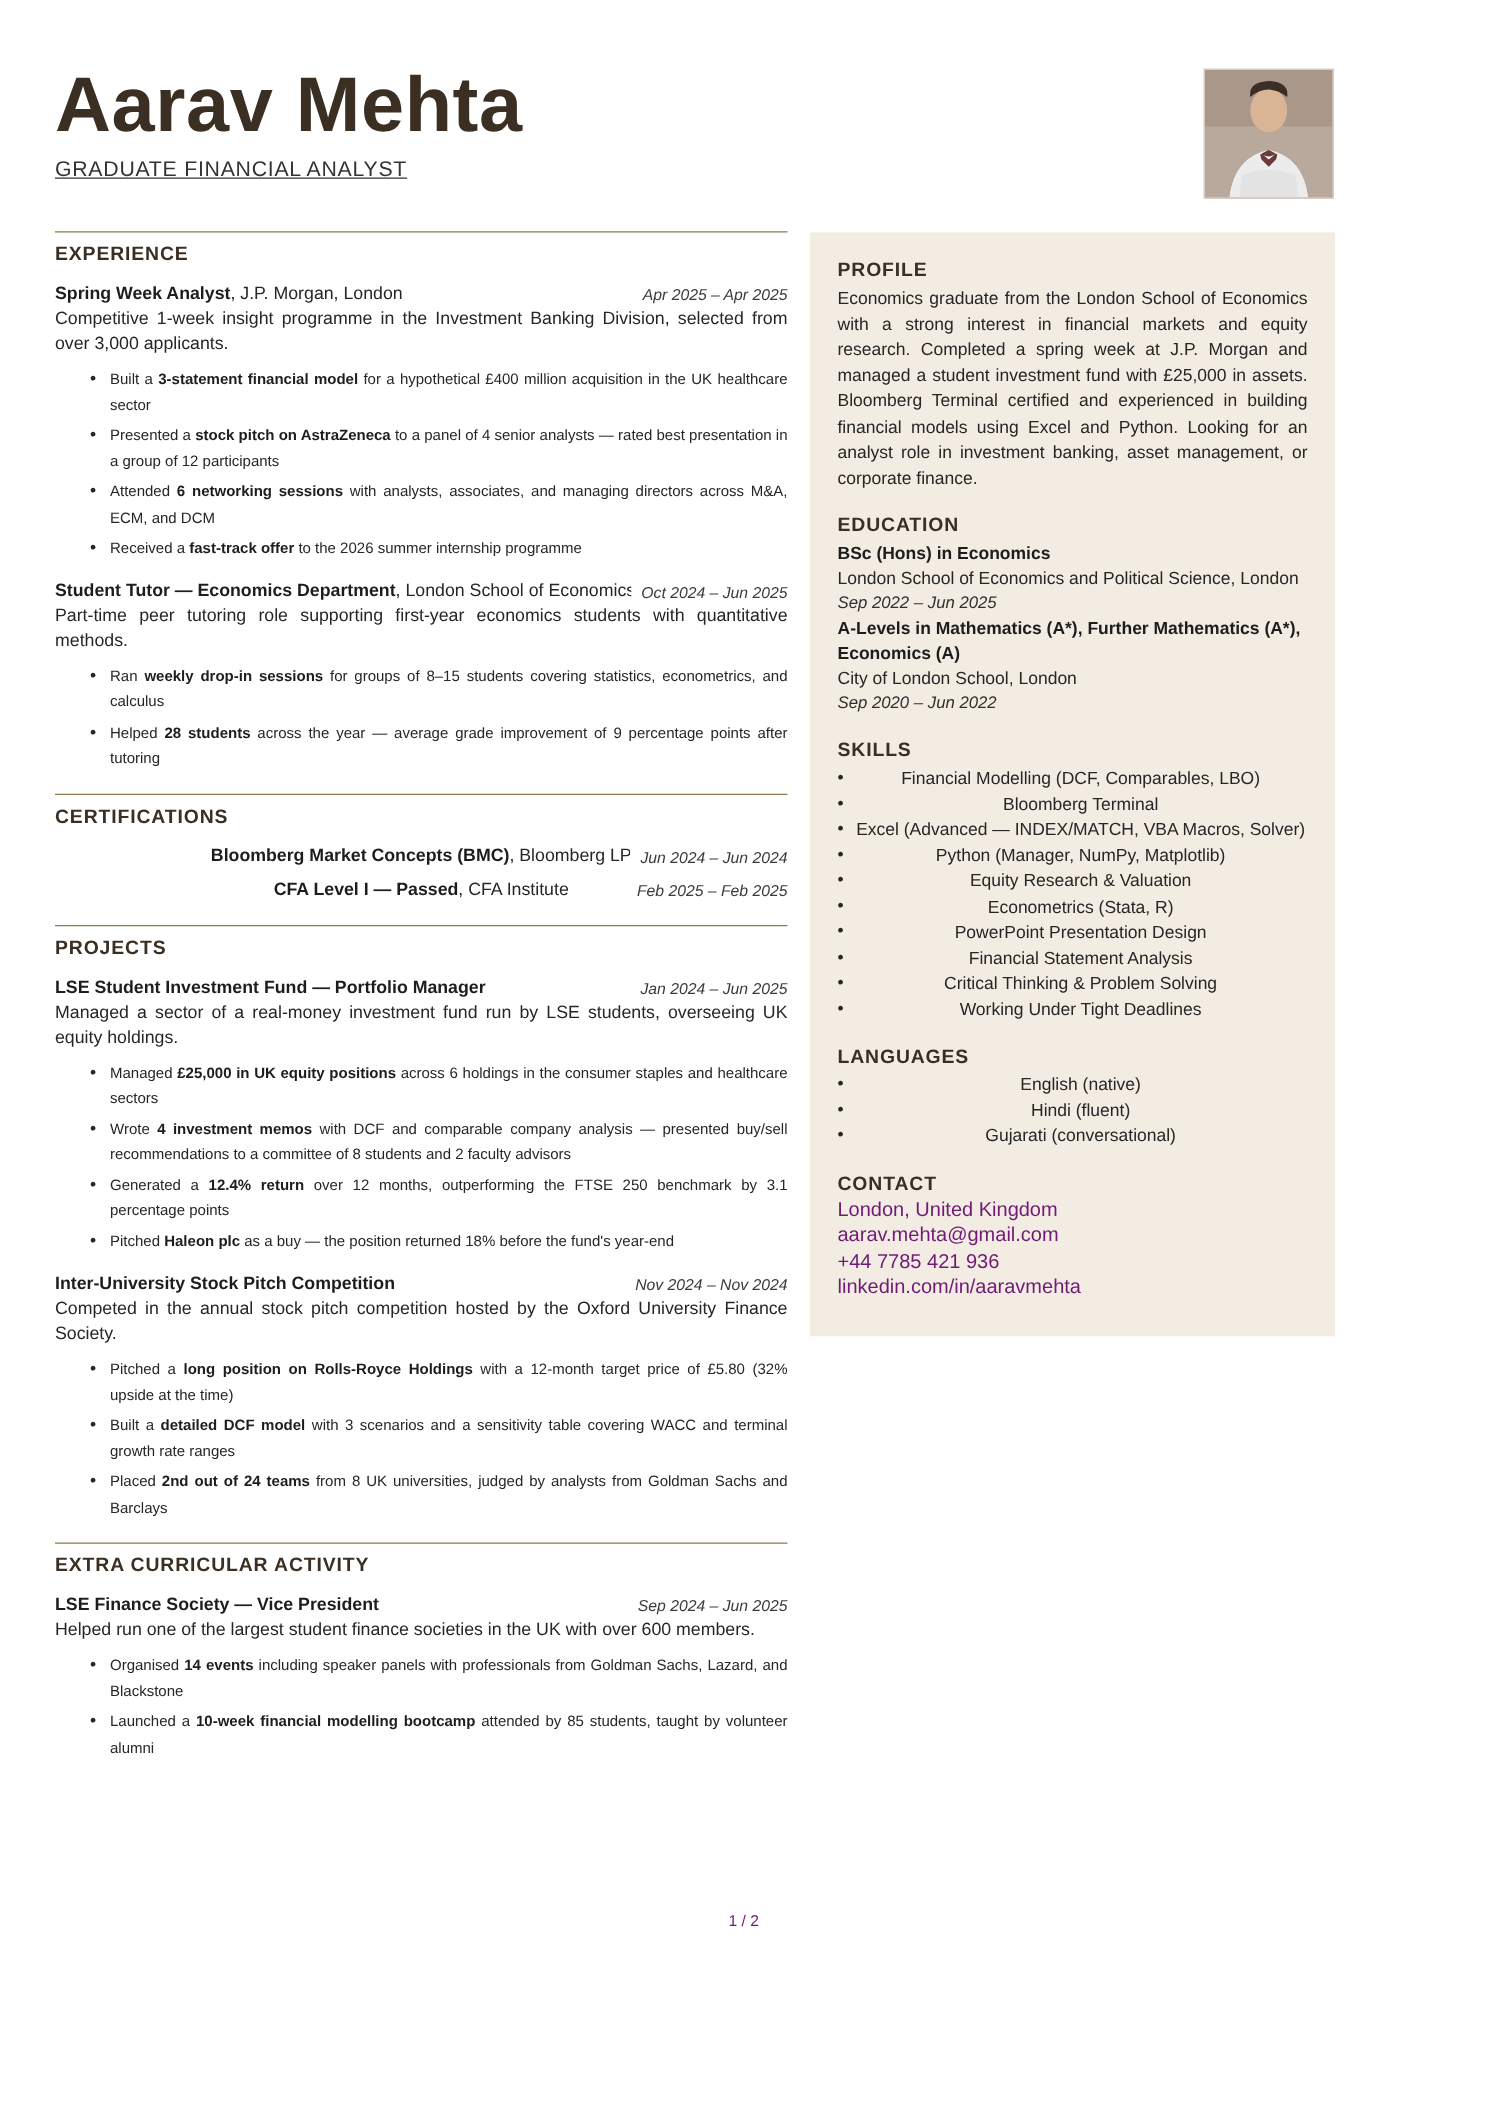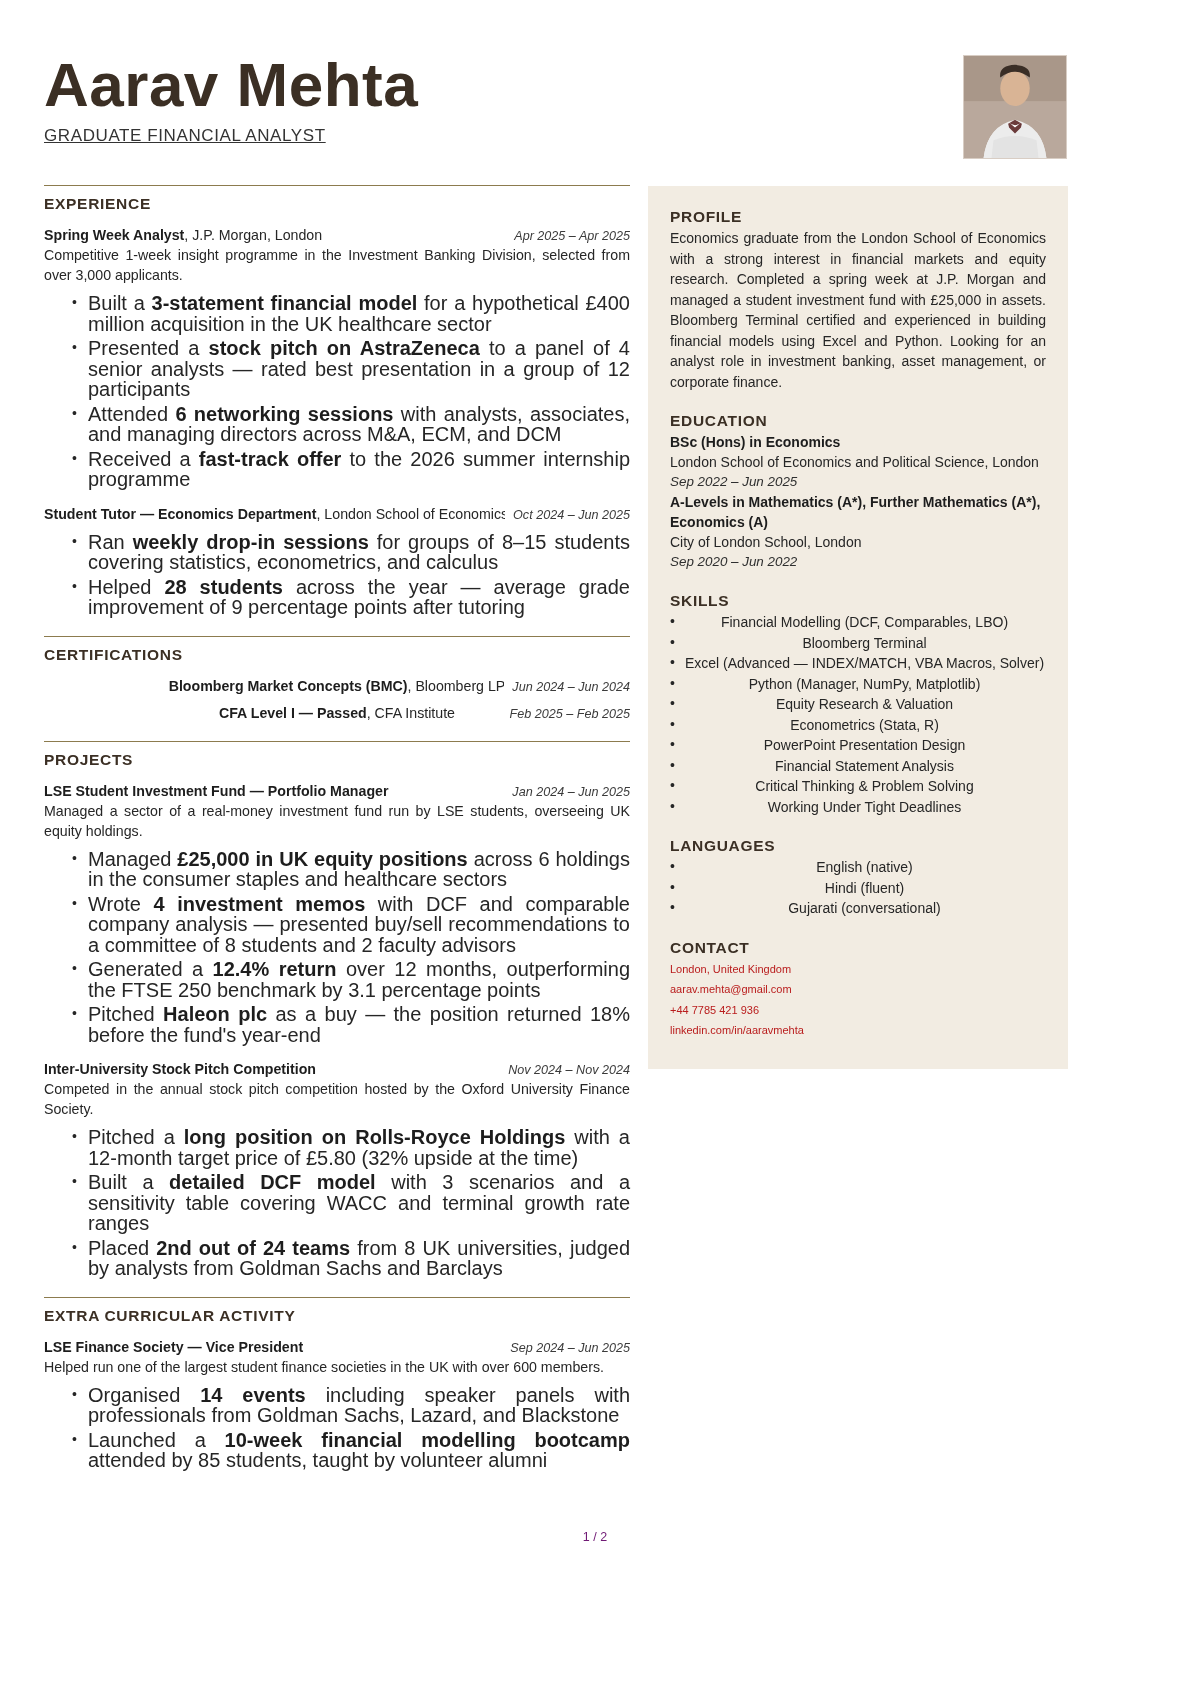--- a/index.html
+++ b/index.html
@@ -114,21 +114,21 @@
     color: #262626;
     margin-top: 0px;
   }
   ul.bullets {
     list-style: none;
     margin: 8px 0 0 0;
     padding: 0 0 0 28px;
   }
   ul.bullets li {
     position: relative;
-    font-size: 20px;
+    font-size: 12px;
     line-height: 20.5px;
     margin-bottom: 4px;
     text-align: justify;
     padding-left: 16px;
     color: #262626;
   }
   ul.bullets li:before {
     content: "\2022";
     position: absolute;
     left: 0;
@@ -186,23 +186,23 @@
     padding-left: 13px;
     color: #262626;
   }
   ul.r-bullets li:before {
     content: "\2022";
     position: absolute;
     left: 0;
     top: -1px;
   }
   .contact-line {
-    font-size: 11px;
+    font-size: 16px;
     line-height: 20.5px;
-    color: #b91c1c;
+    color: #701a75;
   }
 
   
   .footer {
     position: absolute;
     left: 0;
     top: 1530px;
     width: 1190px;
     text-align: center;
     font-size: 12.5px;
@@ -251,20 +251,21 @@
           <li><span>Attended </span><b>6 networking sessions</b><span> with analysts, associates, and managing directors across M&amp;A, ECM, and DCM</span></li>
           <li><span>Received a </span><b>fast-track offer</b><span> to the 2026 summer internship programme</span></li>
         </ul>
       </div>
 
       <div class="entry" style="margin-top:14px;">
         <div class="entry-head">
           <b>Student Tutor — Economics Department</b><span>, London School of Economics, London</span>
           <span class="entry-date">Oct 2024 – Jun 2025</span>
         </div>
+        <div class="entry-desc">Part-time peer tutoring role supporting first-year economics students with quantitative methods.</div>
         <ul class="bullets">
           <li><span>Ran </span><b>weekly drop-in sessions</b><span> for groups of 8–15 students covering statistics, econometrics, and calculus</span></li>
           <li><span>Helped </span><b>28 students</b><span> across the year — average grade improvement of 9 percentage points after tutoring</span></li>
         </ul>
       </div>
     </div>
 
     <div class="block">
       <div class="rule"></div>
       <div class="sec-title">CERTIFICATIONS</div>

